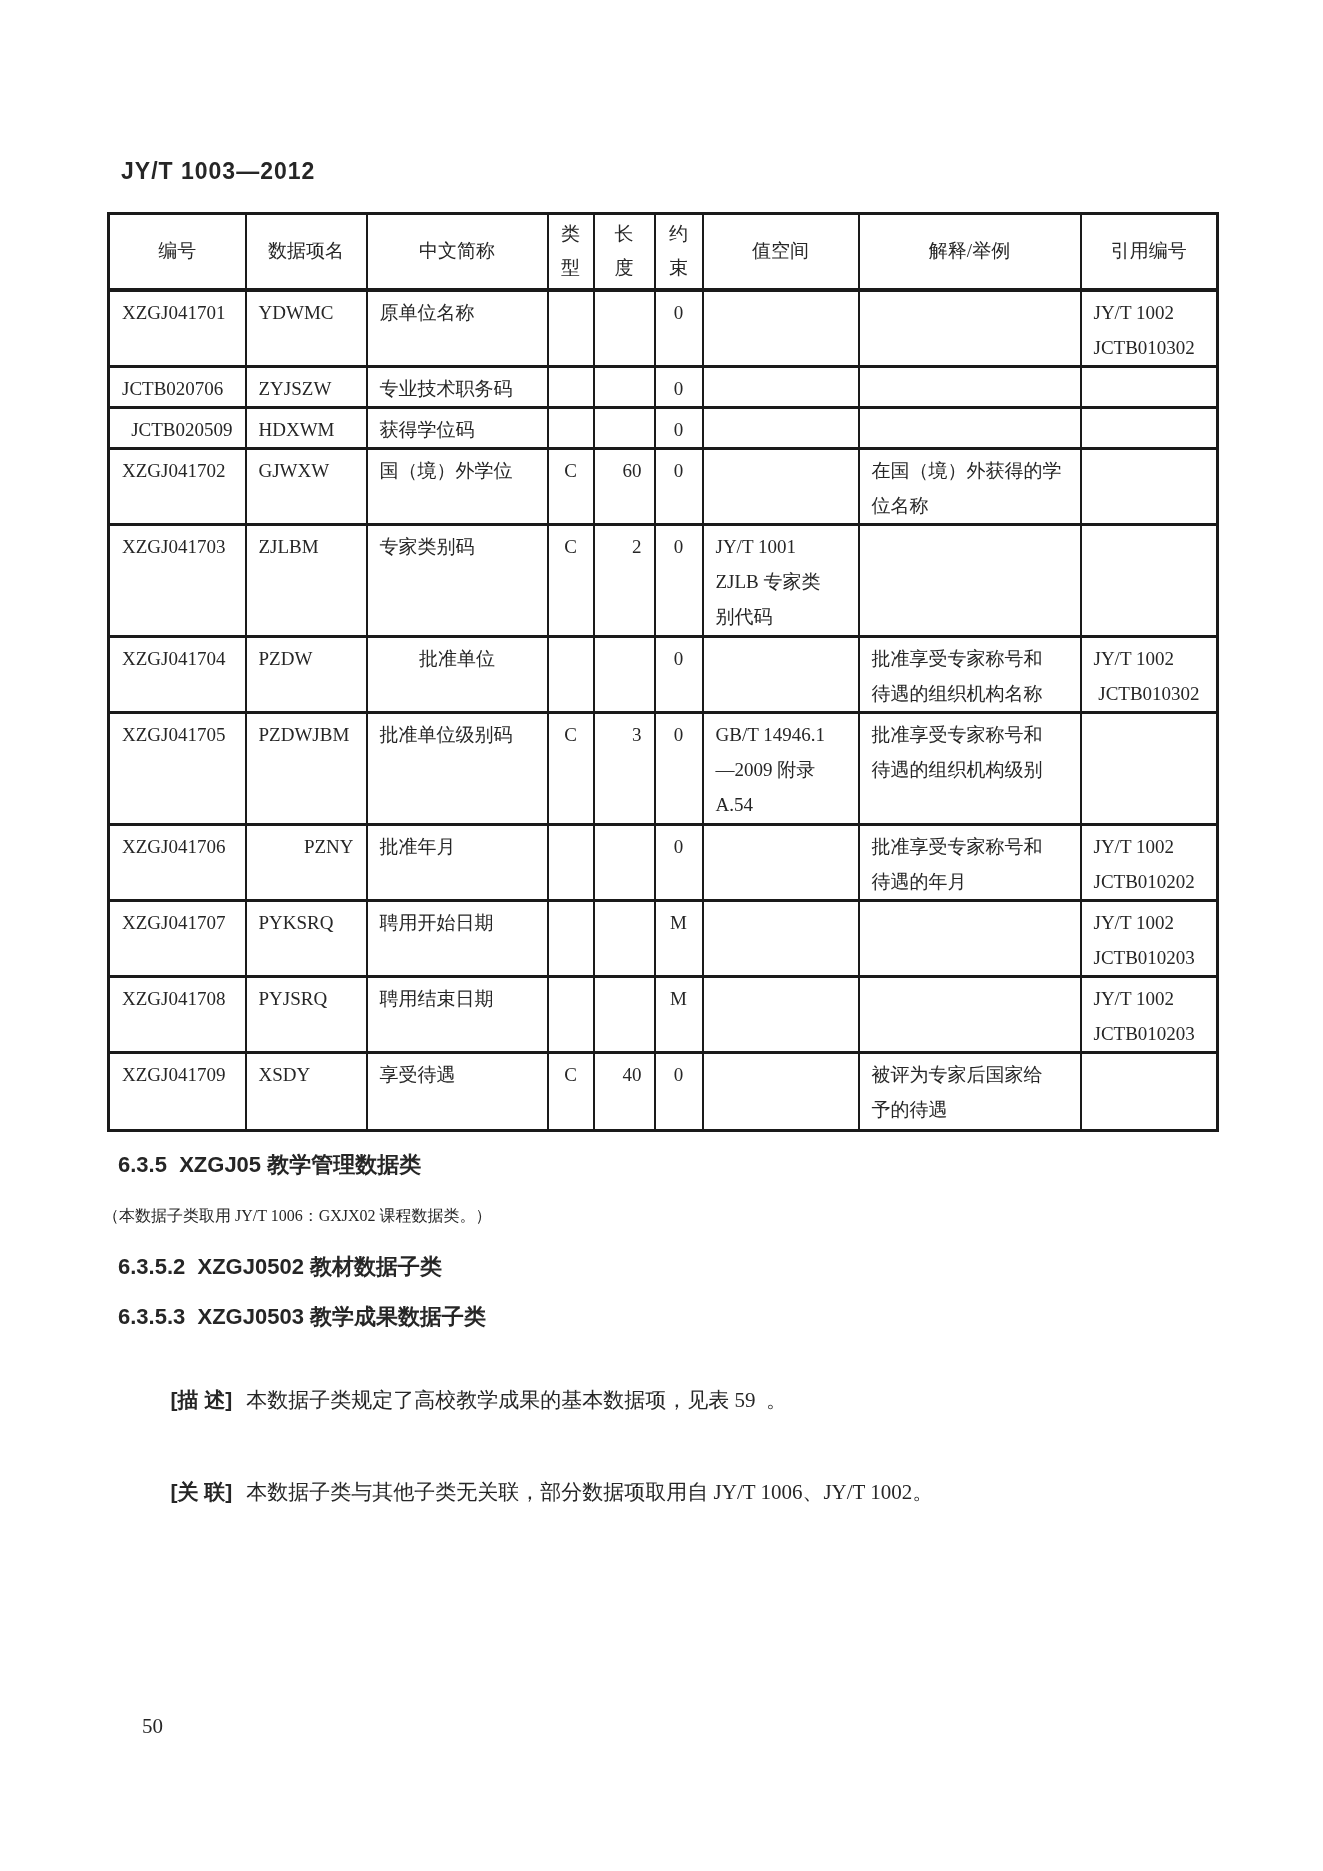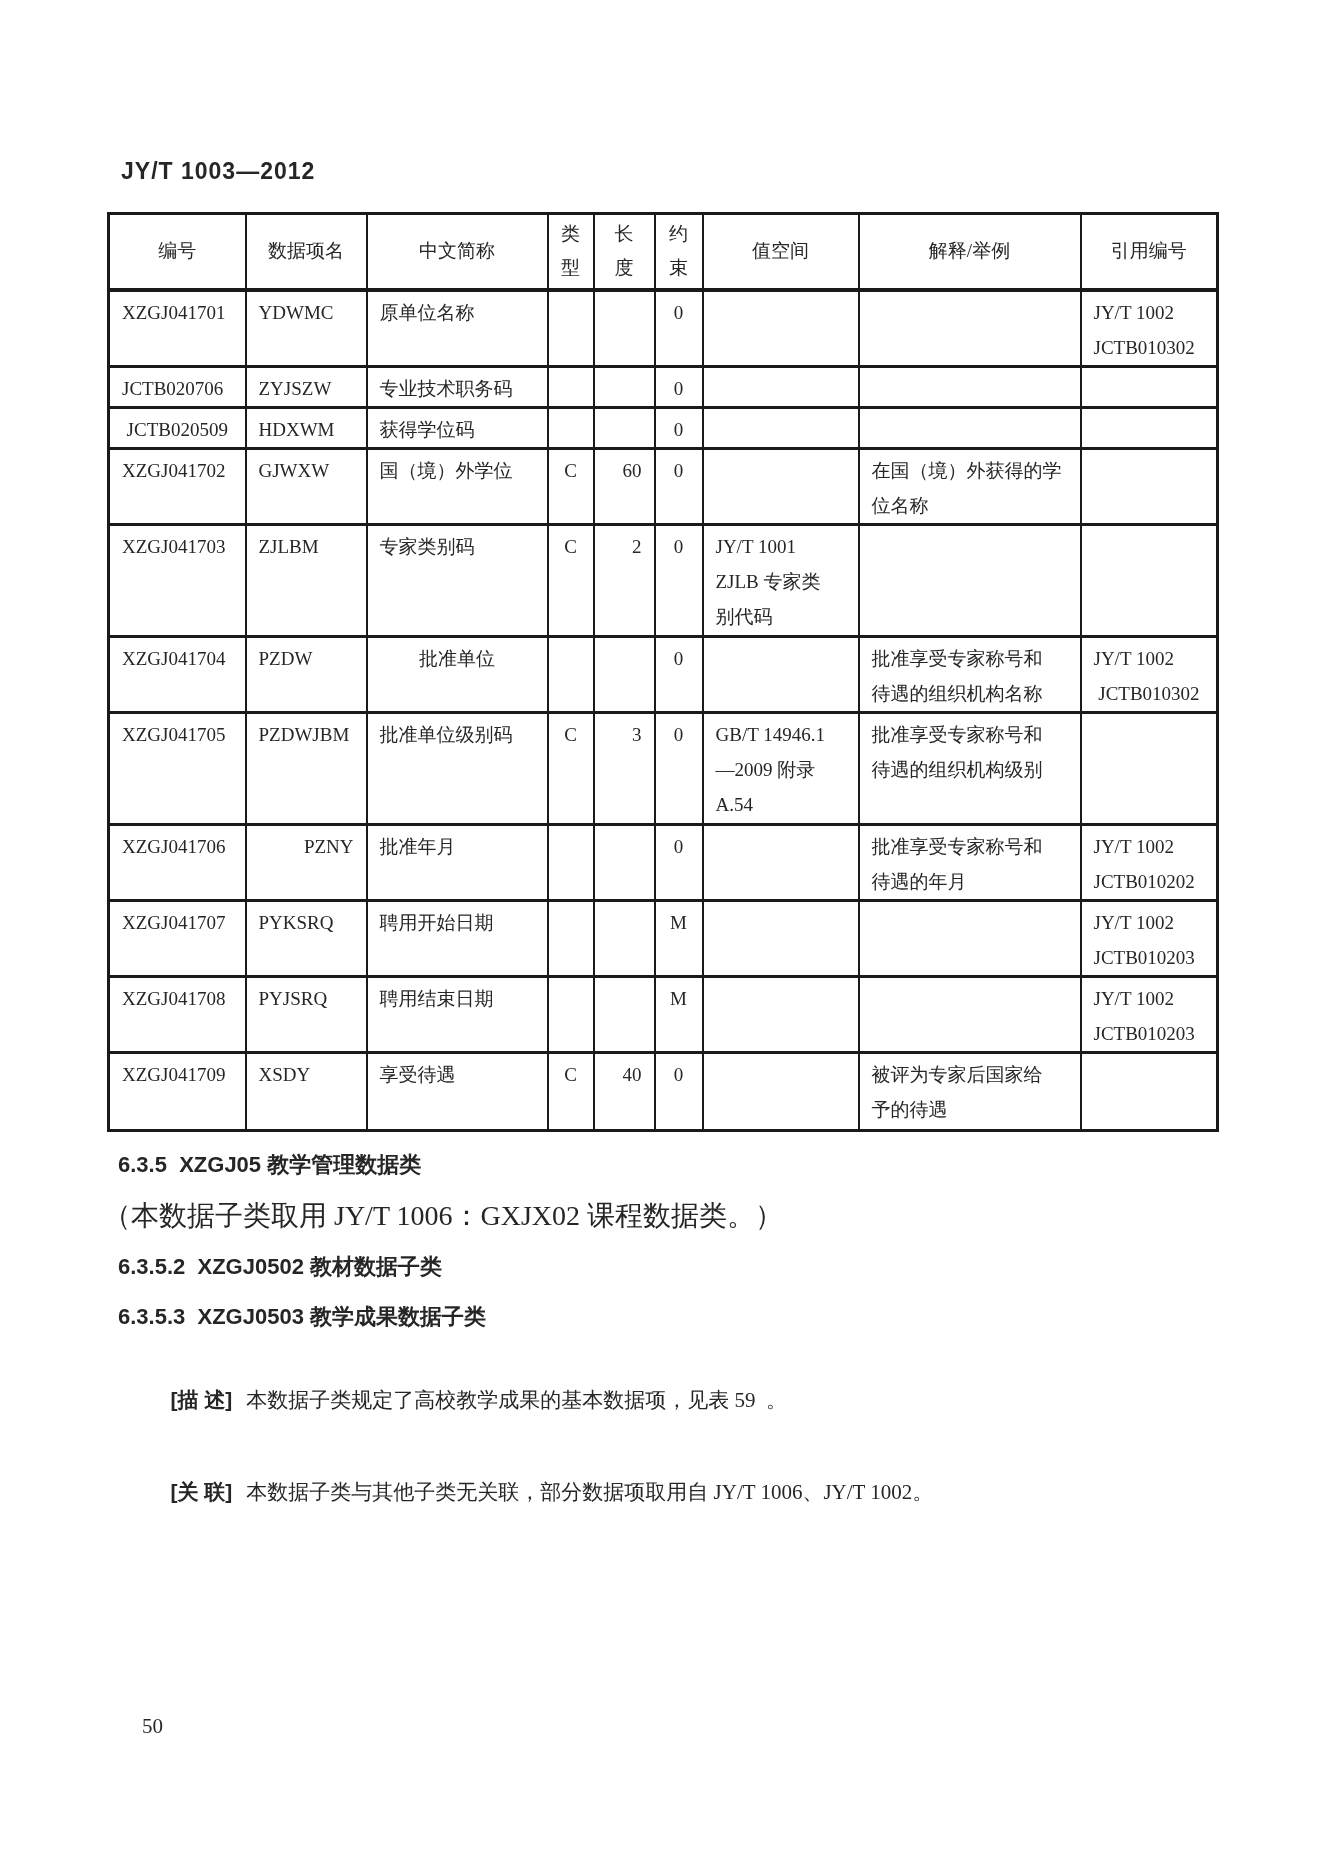--- a/index.html
+++ b/index.html
@@ -51,21 +51,21 @@
     position:absolute; left:118px; top:1152px; width:1010px;
   }
   .section-heading {
     font-family:"Liberation Sans","DejaVu Sans",sans-serif;
     font-weight:bold; font-size:22px; line-height:26px;
     margin-top:24px;
     white-space:pre;
   }
   .section-heading:first-child { margin-top:0; }
   .section-note {
-    font-size:28px; line-height:28px;
+    font-size:16px; line-height:28px;
     margin-top:24px; margin-left:-15px;
     white-space:pre;
   }
   .bracket-line {
     font-size:21px; line-height:28px;
     margin-top:8px; padding-left:21px;
     white-space:pre;
   }
   .bracket-line.first { margin-top:28px; }
   .bracket-label {
@@ -127,21 +127,21 @@
           <td style="text-align: left;">ZYJSZW</td>
           <td style="text-align: left;">专业技术职务码</td>
           <td style="text-align: center;"></td>
           <td style="text-align: right;"></td>
           <td style="text-align: center;">0</td>
           <td style="text-align: left;"></td>
           <td style="text-align: left;"></td>
           <td style="text-align: left;"></td>
         </tr>
         <tr style="height: 40px;">
-          <td style="text-align: center;">JCTB020509</td>
+          <td style="text-align: right;">JCTB020509</td>
           <td style="text-align: left;">HDXWM</td>
           <td style="text-align: left;">获得学位码</td>
           <td style="text-align: center;"></td>
           <td style="text-align: right;"></td>
           <td style="text-align: center;">0</td>
           <td style="text-align: left;"></td>
           <td style="text-align: left;"></td>
           <td style="text-align: left;"></td>
         </tr>
         <tr style="height: 75px;">

